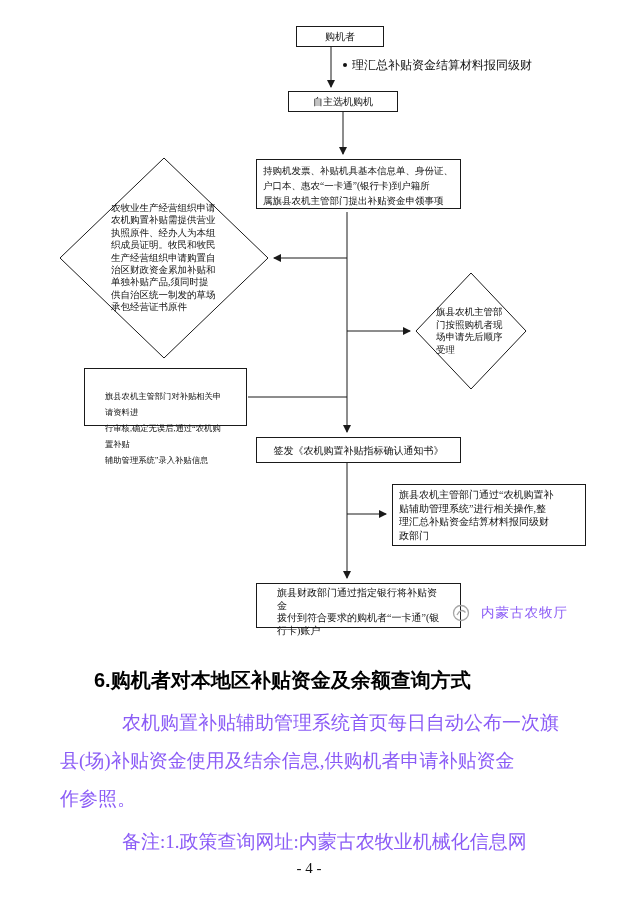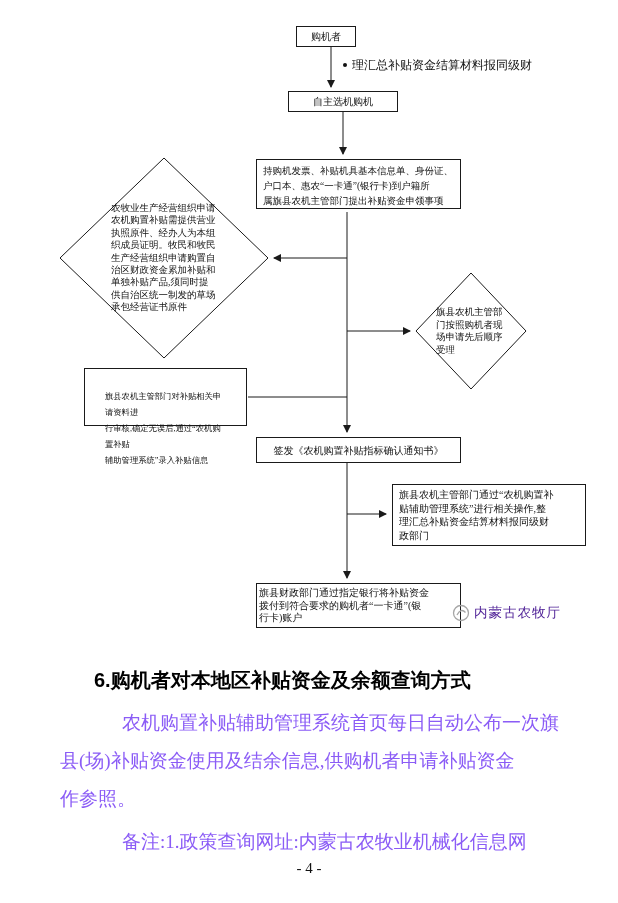--- a/index.html
+++ b/index.html
@@ -24,21 +24,21 @@
     position:absolute; font-size:9.5px; line-height:12.4px;
     white-space:pre-line; color:#111; text-align:left;
   }
   .flow-label { position:absolute; font-size:12px; color:#111; white-space:nowrap; }
   .bullet {
     display:inline-block; width:4px; height:4px; background:#111;
     border-radius:50%; margin-right:5px; vertical-align:2px;
   }
   .watermark {
     position:absolute; left:452px; top:604px; display:flex;
-    align-items:center; gap:4px; color:#4c1d95; font-size:13.5px;
+    align-items:center; gap:11px; color:#8b5cf6; font-size:13.5px;
     letter-spacing:1px; white-space:nowrap;
   }
   .content { position:absolute; left:0; top:640px; width:618px; padding:14px 60px 0 60px; }
   .heading {
     font-family:"Liberation Sans","DejaVu Sans",sans-serif;
     font-weight:bold; font-size:20px; line-height:28px;
     margin:12px 0 10px 34px; color:#000; white-space:nowrap;
   }
   .para-line { font-size:19px; line-height:38px; white-space:nowrap; color:#8b5cf6; }
   .indent { text-indent:62px; }
@@ -68,21 +68,21 @@
         <line x1="343" y1="112" x2="343" y2="154" marker-end="url(#arrow)"></line>
         <line x1="347" y1="212" x2="347" y2="432" marker-end="url(#arrow)"></line>
         <line x1="347" y1="258" x2="274" y2="258" marker-end="url(#arrow)"></line>
         <line x1="347" y1="331" x2="410" y2="331" marker-end="url(#arrow)"></line>
         <line x1="248" y1="397" x2="347" y2="397"></line>
         <line x1="347" y1="463" x2="347" y2="578" marker-end="url(#arrow)"></line>
         <line x1="347" y1="514" x2="386" y2="514" marker-end="url(#arrow)"></line>
       </g>
     </svg>
 
-    <div class="node center" style="left:296px;top:26px;width:60px;height:21px">购机者</div>
+    <div class="node center" style="left:296px;top:26px;width:88px;height:21px">购机者</div>
 
     <div class="flow-label" style="left:343px;top:57px">
       <span class="bullet"></span><span>理汇总补贴资金结算材料报同级财</span>
     </div>
 
     <div class="node center" style="left:288px;top:91px;width:110px;height:21px">自主选机购机</div>
 
     <div class="node" style="left:256px;top:159px;width:205px;height:50px;line-height:15px">持购机发票、补贴机具基本信息单、身份证、
 户口本、惠农“一卡通”(银行卡)到户籍所
 属旗县农机主管部门提出补贴资金申领事项</div>
@@ -106,21 +106,21 @@
 行审核,确定无误后,通过“农机购置补贴
 辅助管理系统”录入补贴信息</div>
 
     <div class="node center" style="left:256px;top:437px;width:205px;height:26px">签发《农机购置补贴指标确认通知书》</div>
 
     <div class="node" style="left:392px;top:484px;width:194px;height:62px;font-size:10px;line-height:13.5px;padding:3px 6px">旗县农机主管部门通过“农机购置补
 贴辅助管理系统”进行相关操作,整
 理汇总补贴资金结算材料报同级财
 政部门</div>
 
-    <div class="node" style="left:256px;top:583px;width:205px;height:45px;font-size:10px;line-height:12.5px;padding:3px 2px">旗县财政部门通过指定银行将补贴资金
+    <div class="node" style="left:256px;top:583px;width:205px;height:45px;font-size:10px;line-height:12.5px;padding:3px 20px">旗县财政部门通过指定银行将补贴资金
 拨付到符合要求的购机者“一卡通”(银
 行卡)账户</div>
 
     <div class="watermark">
       <svg width="18" height="18" viewBox="0 0 18 18">
         <circle cx="9" cy="9" r="7.5" fill="none" stroke="#a6a6a6" stroke-width="1.3"></circle>
         <path d="M5,11 Q9,3.5 13.5,8.5" fill="none" stroke="#a6a6a6" stroke-width="1.3"></path>
       </svg>
       <span>内蒙古农牧厅</span>
     </div>

